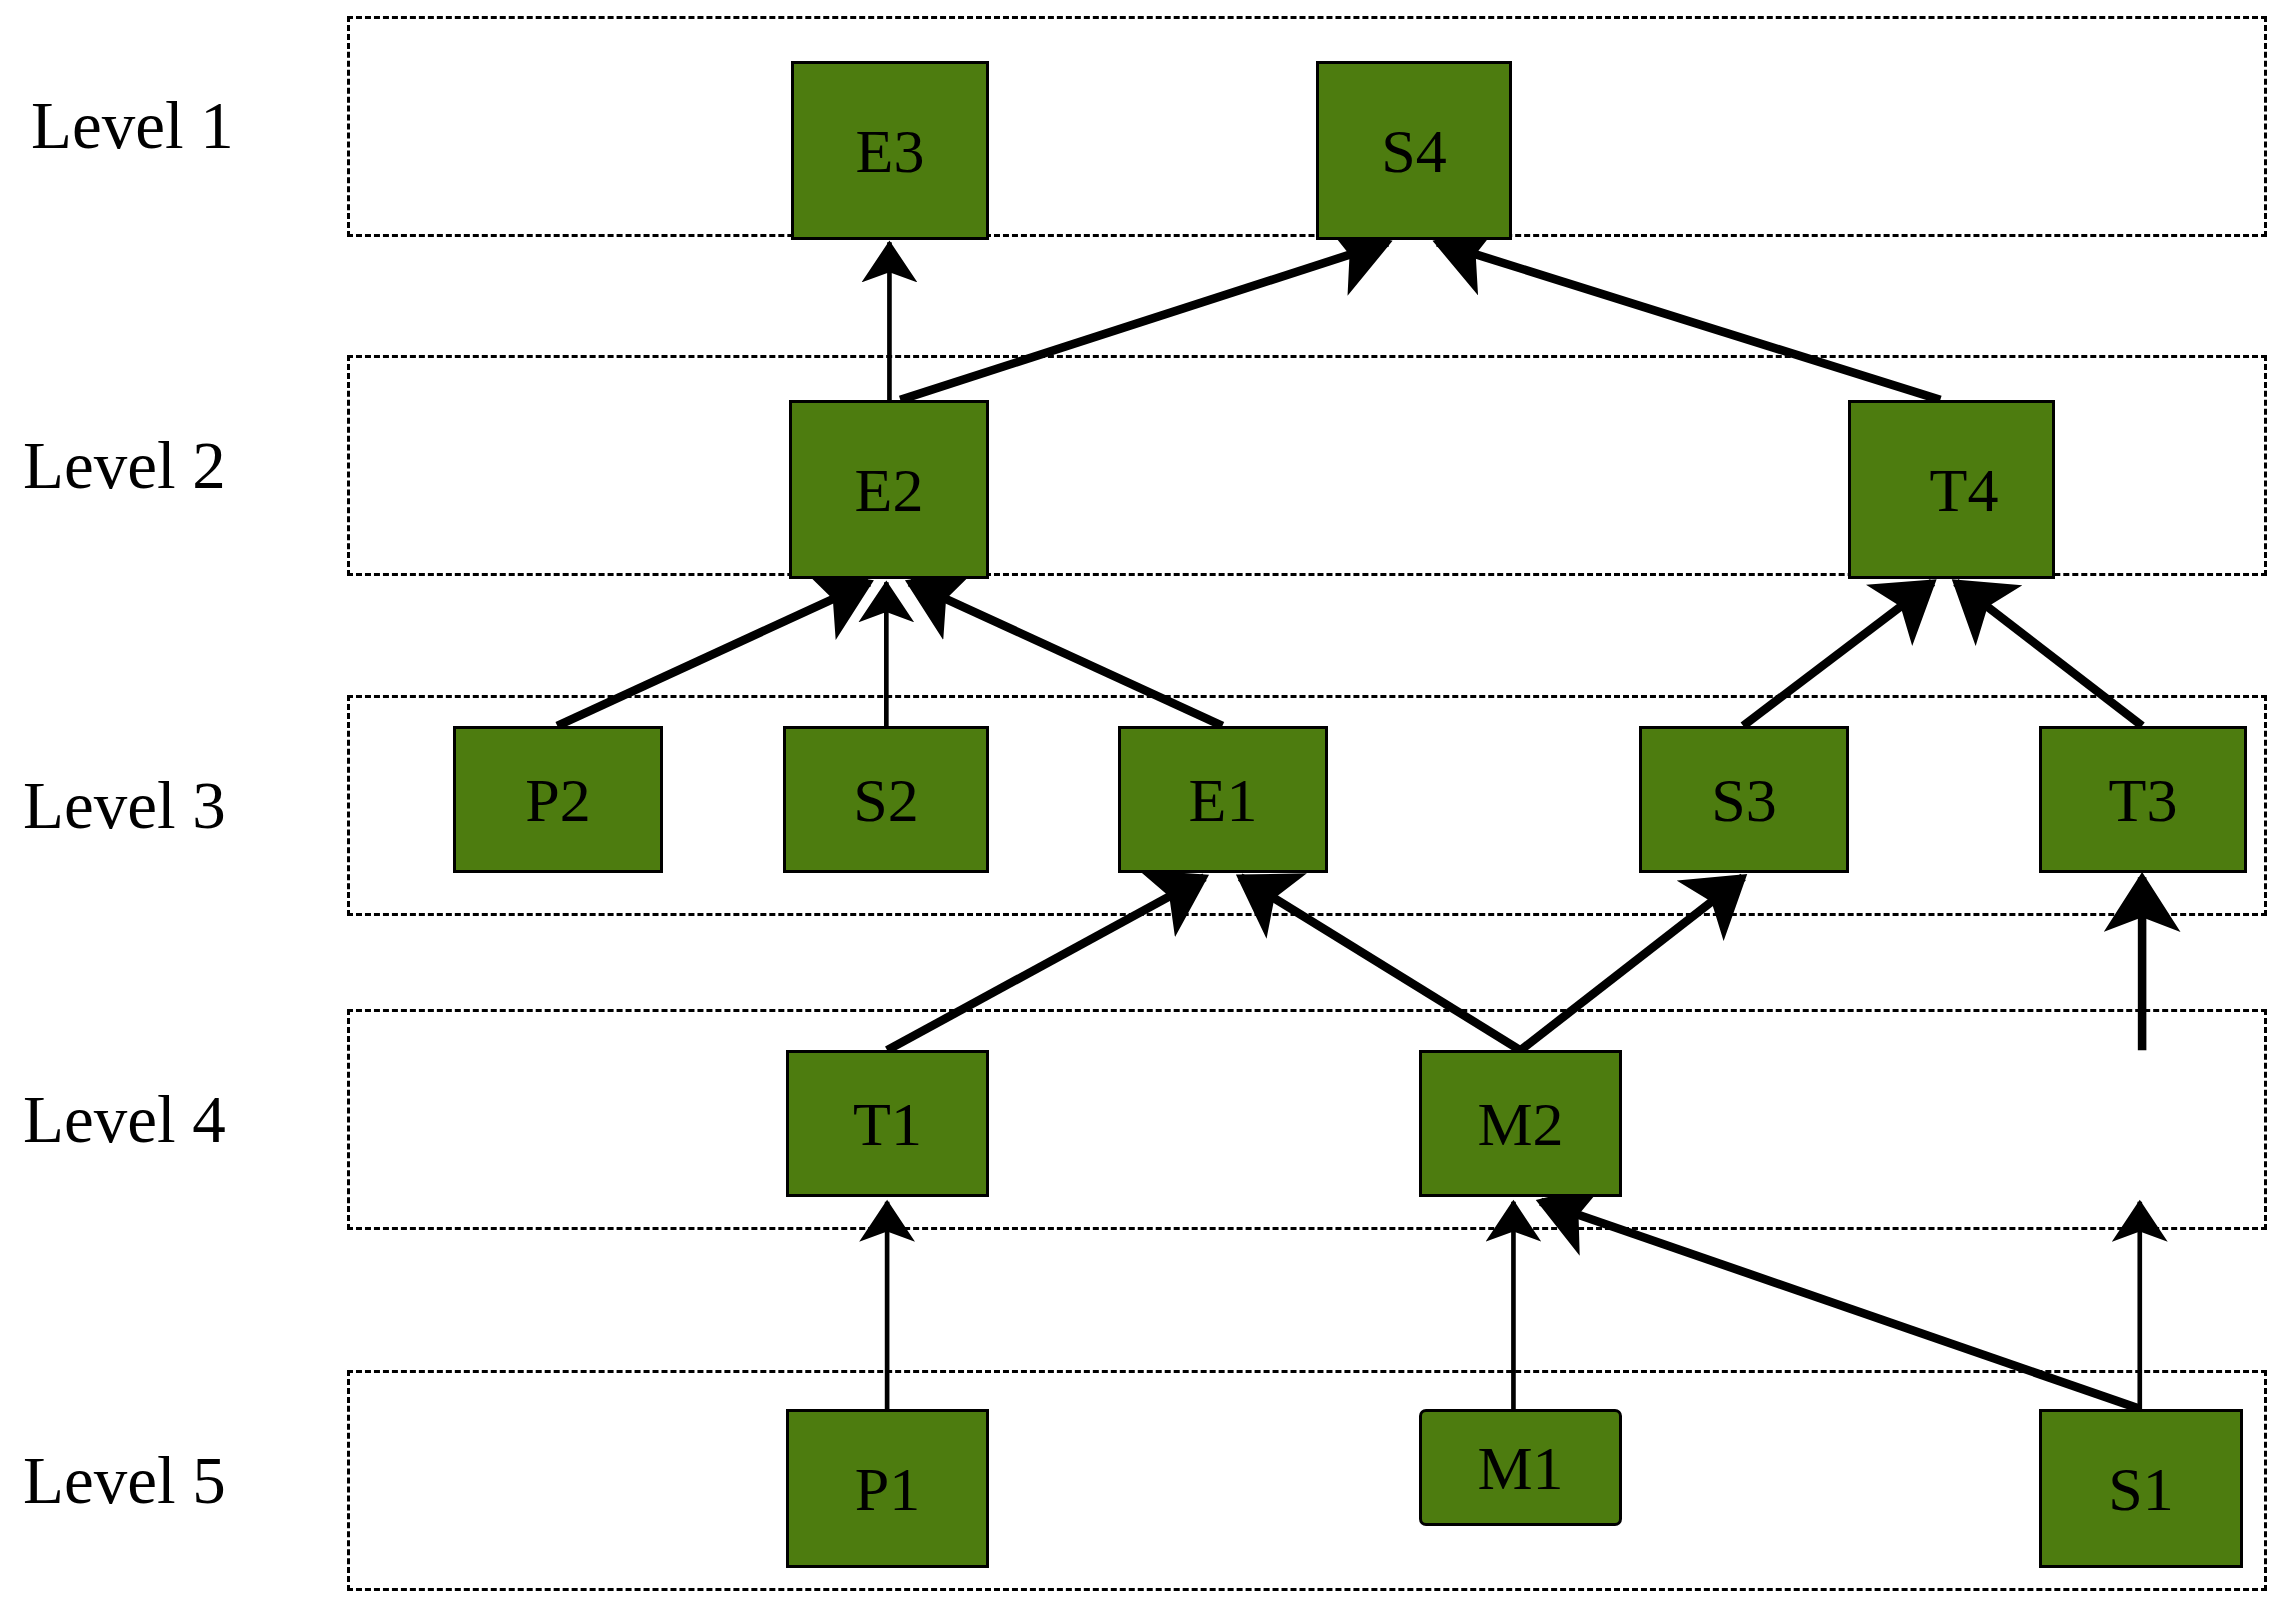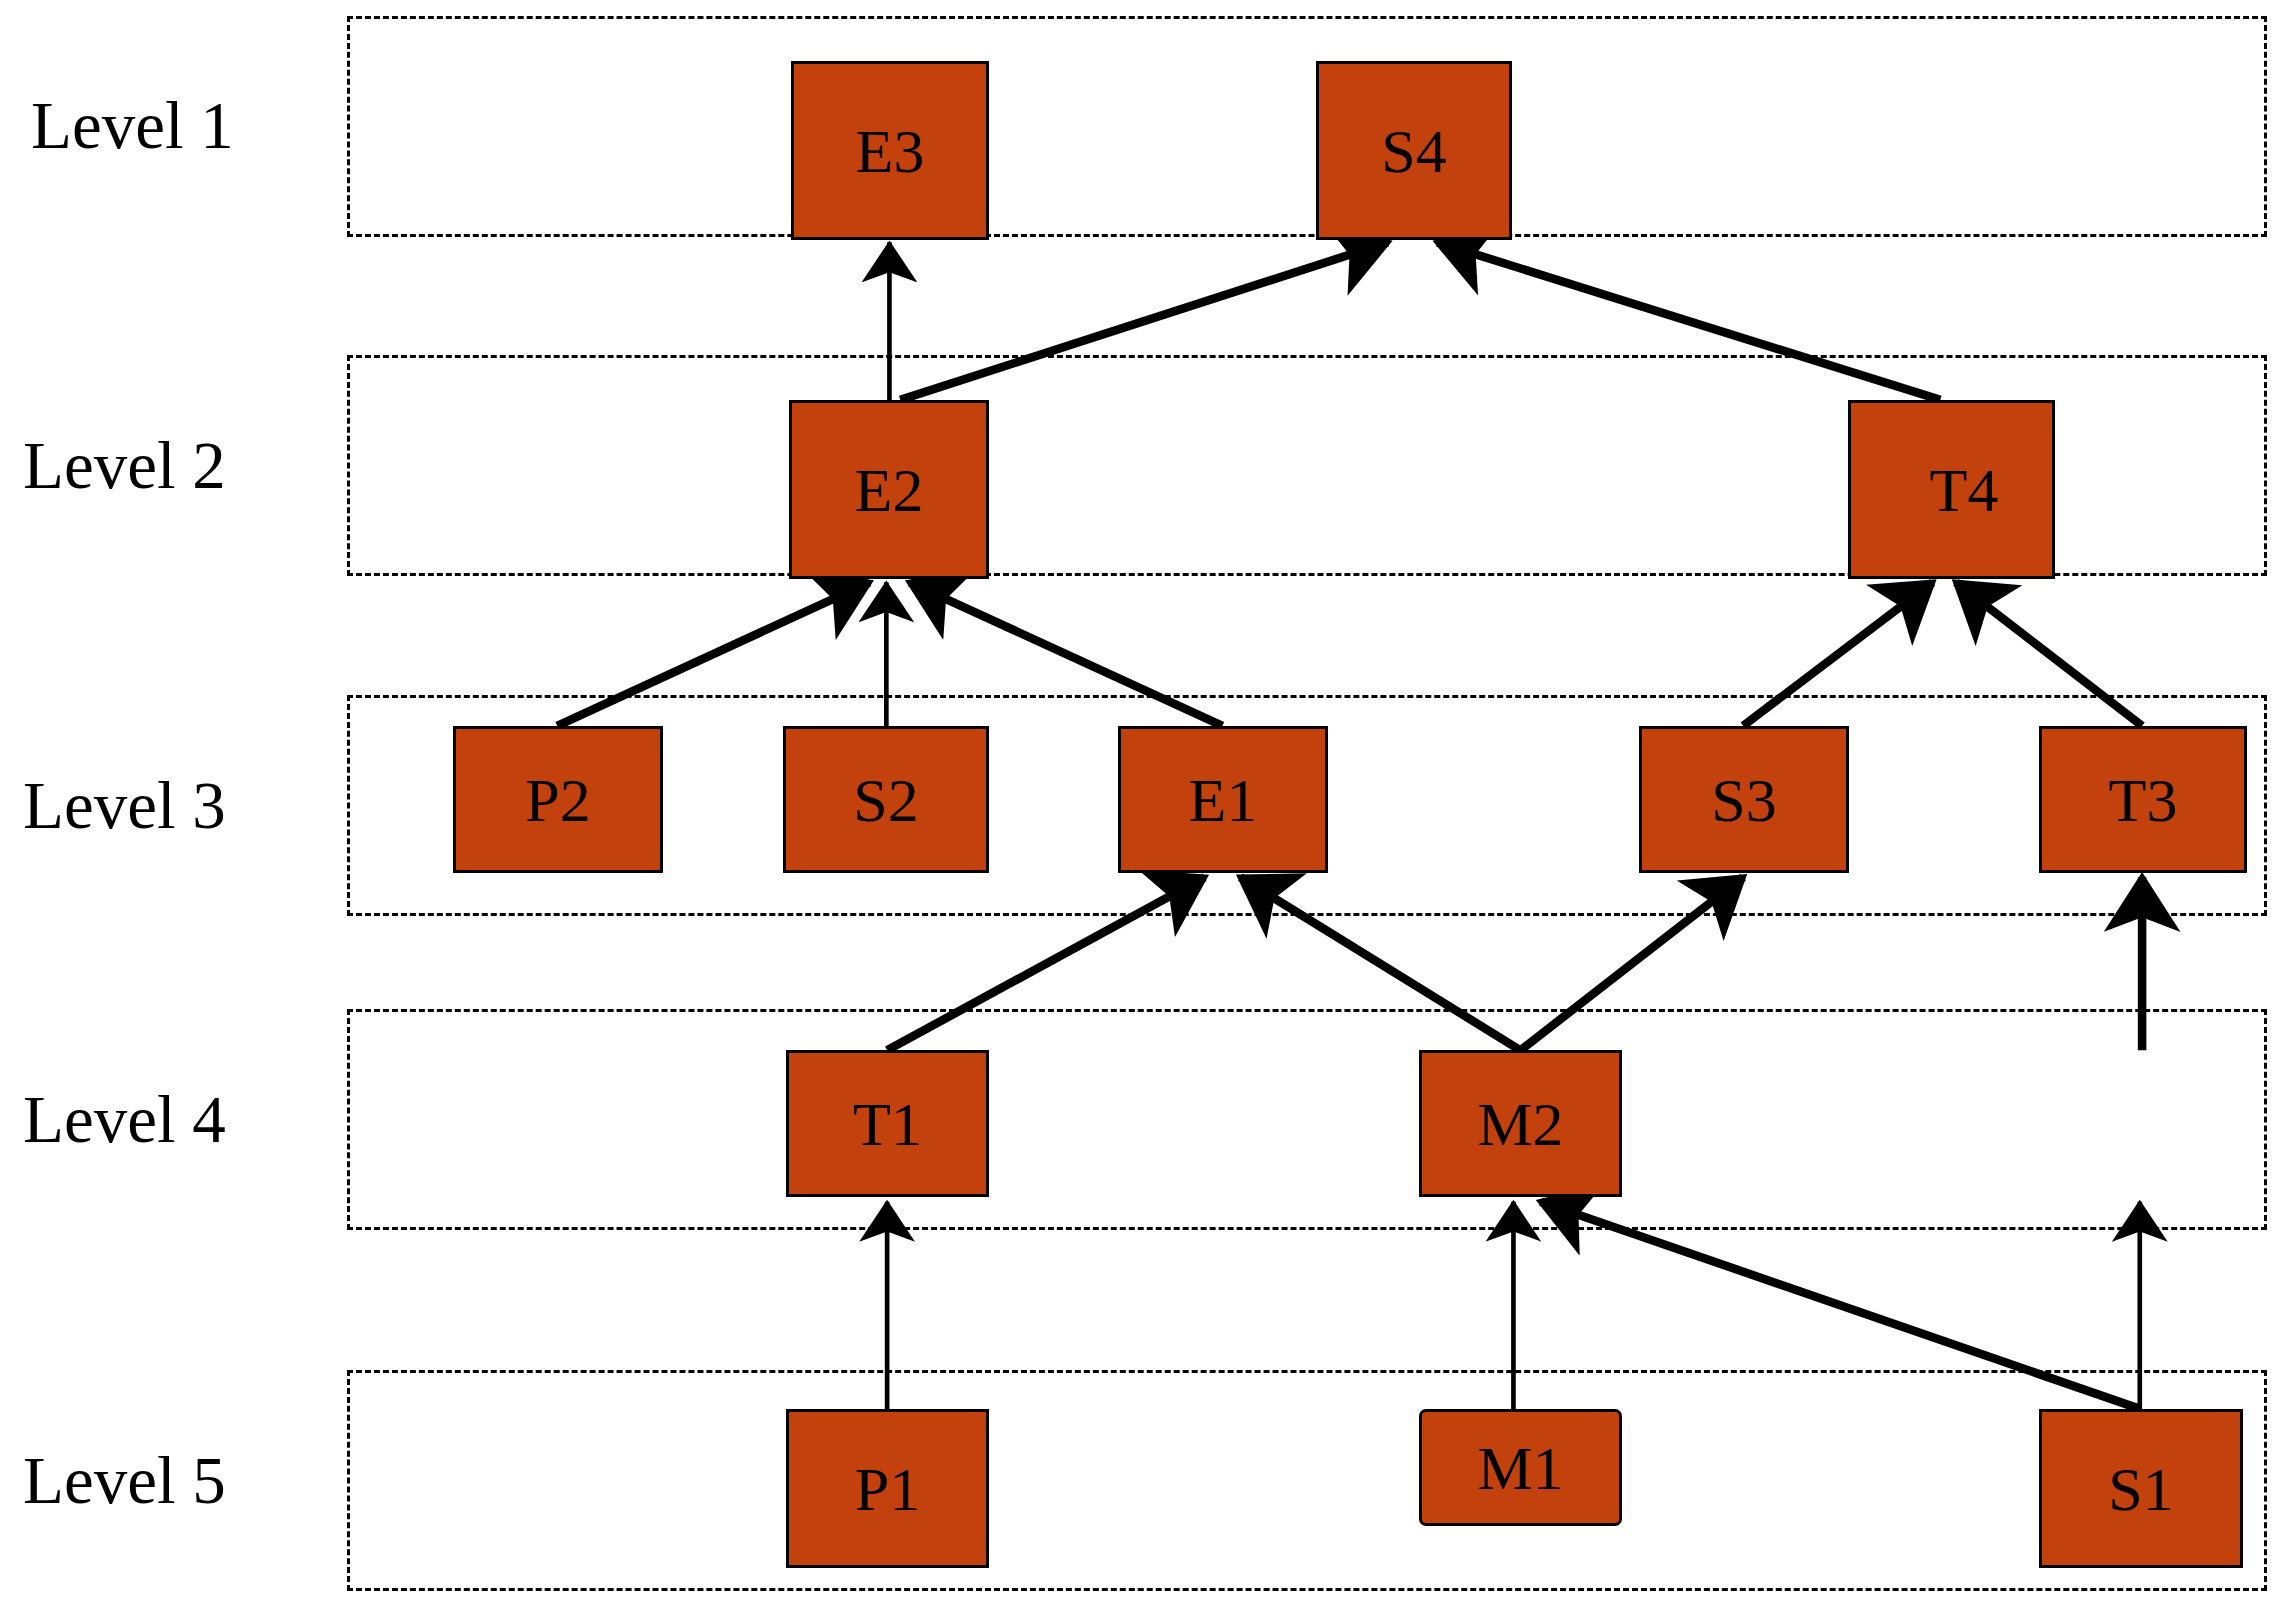--- a/index.html
+++ b/index.html
@@ -37,21 +37,21 @@
     line-height: 1;
     color: #000000;
     white-space: nowrap;
     z-index: 3;
     font-family: "Liberation Serif", "DejaVu Serif", serif;
   }
   .node-box {
     position: absolute;
     border: 3.9px solid #000000;
     box-sizing: border-box;
-    background: #c2410c;
+    background: #4d7c0f;
     display: flex;
     align-items: center;
     justify-content: center;
     z-index: 10;
   }
   .node-label {
     font-size: 62px;
     line-height: 1;
     color: #000000;
     font-family: "Liberation Serif", "DejaVu Serif", serif;

